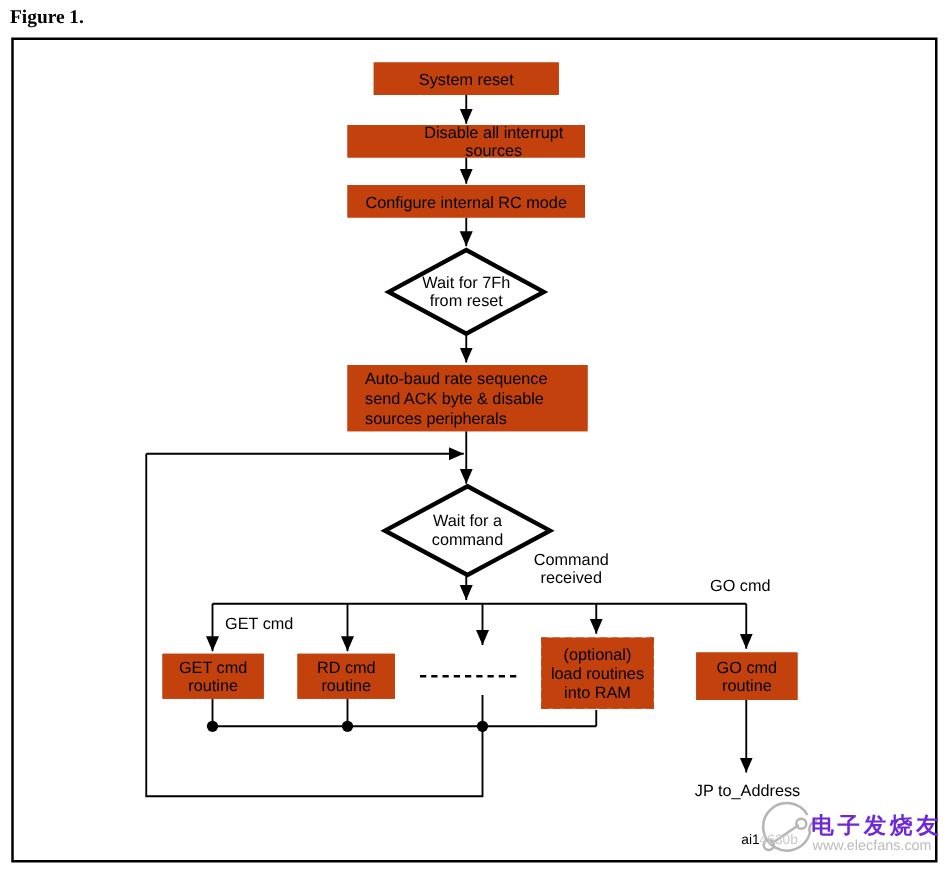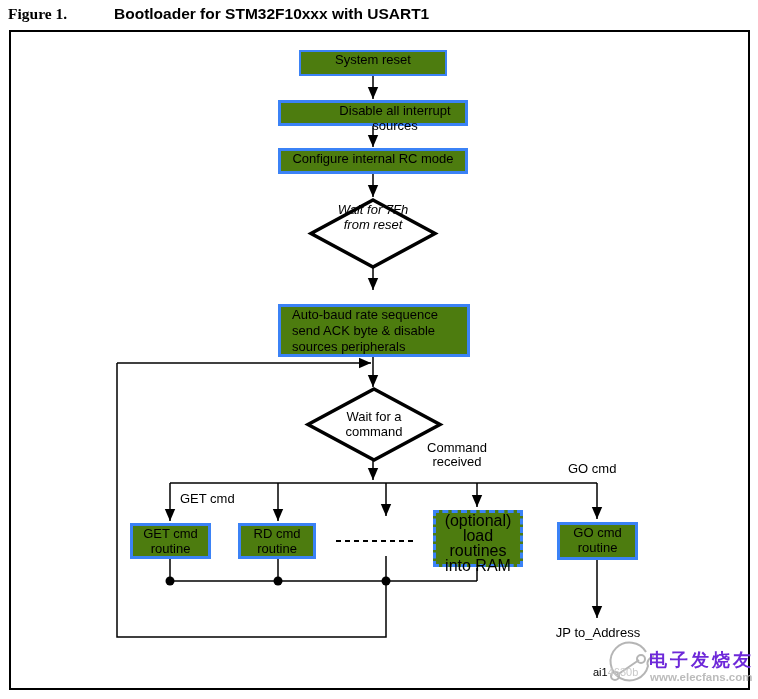--- a/index.html
+++ b/index.html
@@ -11,53 +11,52 @@
     position:absolute;top:5px;font-size:15.5px;font-weight:bold;white-space:nowrap;
   }
   .fig-label{left:8px;font-family:Liberation Serif, serif;}
   .fig-title{left:114px;}
   #frame{
     position:absolute;left:9px;top:30px;width:741px;height:660px;
     border:2px solid #000;box-sizing:border-box;z-index:0;
   }
   #wires{position:absolute;left:0;top:0;z-index:1;}
   .box{
-    position:absolute;border:3px solid #3b82f6;background:#4d7c0f;box-sizing:border-box;
-    display:flex;flex-direction:column;align-items:center;
+    position:absolute;border:3px solid #c2410c;background:#c2410c;box-sizing:border-box;
+    display:flex;flex-direction:column;align-items:center;justify-content:center;
     font-size:13px;line-height:15px;text-align:center;z-index:2;
   }
   .box.thin{border-width:2px;}
   .box.dashed{border-style:dashed;}
   .box.leftalign{align-items:flex-start;padding-left:11px;text-align:left;}
   .dlabel{
     position:absolute;text-align:center;font-size:13px;line-height:15px;z-index:2;
   }
   .elabel{
     position:absolute;font-size:13px;line-height:14px;white-space:nowrap;z-index:2;
   }
   .center{text-align:center;}
   #fig-ref{position:absolute;left:593px;top:666px;font-size:11px;z-index:2;white-space:nowrap;}
   #fig-ref .faded{color:#c9c9c9;}
   #watermark{position:absolute;left:592px;top:640px;width:166px;height:55px;z-index:3;}
   #wm-cjk{
     position:absolute;left:57px;top:8px;font-size:18px;font-weight:bold;
     letter-spacing:3px;color:#6d28d9;white-space:nowrap;
   }
   #wm-url{
-    position:absolute;left:58px;top:31px;font-size:11.5px;font-weight:bold;
+    position:absolute;left:58px;top:31px;font-size:11.5px;font-weight:normal;
     color:#bcbcbc;white-space:nowrap;
   }
 </style>
 </head>
 <body>
 
 <div id="stage">
 
   <div class="fig-label">Figure 1.</div>
-  <div class="fig-title">Bootloader for STM32F10xxx with USART1</div>
 
   <div id="frame"></div>
 
   <svg id="wires" width="758" height="699" viewBox="0 0 758 699">
     <defs>
       <marker id="ah" viewBox="0 0 12 12" refX="12" refY="6" markerWidth="12" markerHeight="12" orient="auto" markerUnits="userSpaceOnUse">
         <path d="M0,0.8 L12,6 L0,11.2 Z" fill="#000"></path>
       </marker>
     </defs>
 
@@ -113,26 +112,26 @@
   </div>
 
   <div class="box" style="left:278px;top:100px;width:190px;height:26px;padding-left:44px;">
     <div>Disable all interrupt sources</div>
   </div>
 
   <div class="box" style="left:278px;top:148px;width:190px;height:26px;">
     <div>Configure internal RC mode</div>
   </div>
 
-  <div class="dlabel" style="left:311px;top:202px;width:124px;font-style:italic;">
+  <div class="dlabel" style="left:311px;top:218px;width:124px;">
     <div>Wait for 7Fh</div>
     <div>from reset</div>
   </div>
 
-  <div class="box leftalign" style="left:278px;top:292px;width:192px;height:53px;line-height:16px;margin-top:12px;">
+  <div class="box leftalign" style="left:278px;top:292px;width:192px;height:53px;line-height:16px;">
     <div>Auto-baud rate sequence</div>
     <div>send ACK byte &amp; disable</div>
     <div>sources peripherals</div>
   </div>
 
   <div class="dlabel" style="left:308px;top:409px;width:132px;">
     <div>Wait for a</div>
     <div>command</div>
   </div>
 
@@ -148,21 +147,21 @@
   <div class="box" style="left:130px;top:523px;width:81px;height:36px;">
     <div>GET cmd</div>
     <div>routine</div>
   </div>
 
   <div class="box" style="left:238px;top:523px;width:78px;height:36px;">
     <div>RD cmd</div>
     <div>routine</div>
   </div>
 
-  <div class="box dashed" style="left:433px;top:510px;width:90px;height:57px;font-size:16px;line-height:15px;">
+  <div class="box dashed" style="left:433px;top:510px;width:90px;height:57px;font-size:13px;line-height:15px;">
     <div>(optional)</div>
     <div>load routines</div>
     <div>into RAM</div>
   </div>
 
   <div class="box" style="left:557px;top:522px;width:81px;height:38px;">
     <div>GO cmd</div>
     <div>routine</div>
   </div>
 

